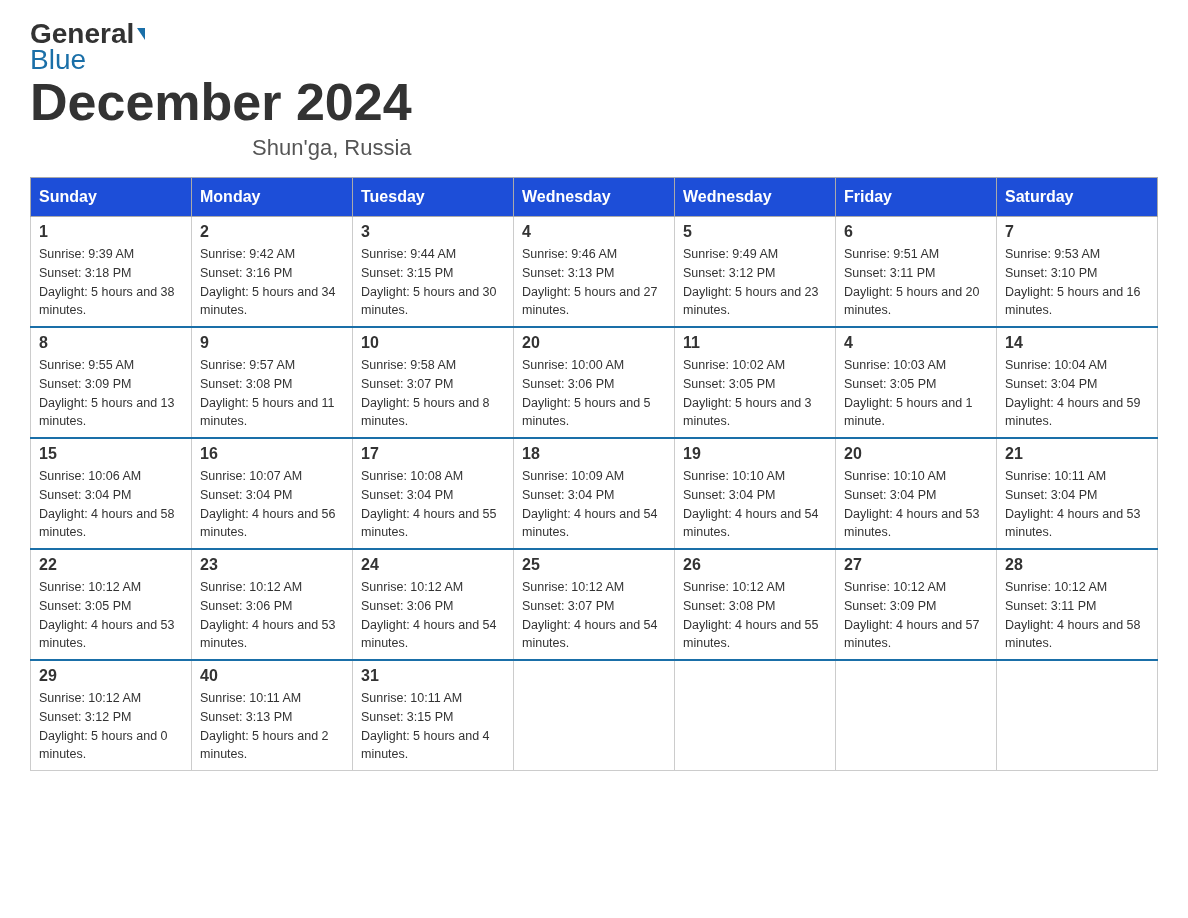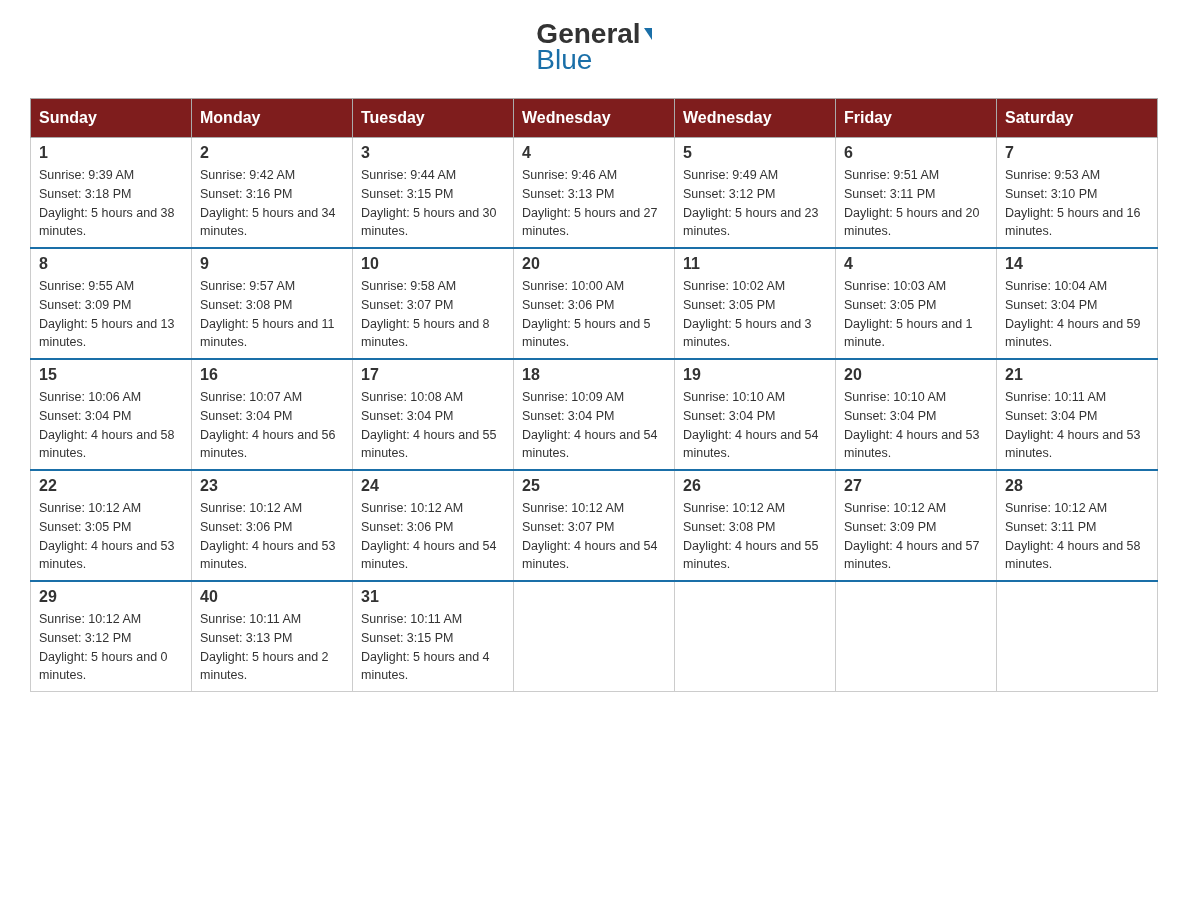--- a/index.html
+++ b/index.html
@@ -6,22 +6,22 @@
     body {
       font-family: Arial, sans-serif;
       background: #fff;
       width: 1188px;
       min-height: 918px;
       padding: 20px 30px;
     }
     .header {
       display: flex;
       justify-content: space-between;
-      align-items: center;
-      margin-bottom: 24px;
+      align-items: flex-start;
+      margin-bottom: 16px;
       flex-direction: column;
     }
     .logo {
       display: flex;
       flex-direction: column;
       align-items: flex-start;
     }
     .logo-general {
       font-size: 28px;
       font-weight: bold;
@@ -51,21 +51,21 @@
       font-size: 22px;
       color: #555;
       margin-top: 4px;
     }
     .calendar {
       width: 100%;
       border-collapse: collapse;
       border: 1px solid #aaa;
     }
     .calendar th {
-      background-color: #7f1d1d;
+      background-color: #1d4ed8;
       color: #fff;
       font-size: 16px;
       font-weight: bold;
       padding: 10px 8px;
       text-align: left;
       border: 1px solid #aaa;
     }
     .calendar td {
       border: 1px solid #ccc;
       vertical-align: top;
@@ -91,20 +91,24 @@
       border-top: 2px solid #1a6fa8;
     }
   </style>
 </head>
 <body>
 
 <div class="header">
   <div class="logo">
     <div class="logo-general">General<span style="display:inline-block;width:0;height:0;border-left:8px solid transparent;border-right:0px solid transparent;border-bottom:0;border-top:12px solid #1a6fa8;margin-left:3px;vertical-align:middle;position:relative;top:-2px;"></span></div>
     <div class="logo-blue">Blue</div>
+  </div>
+  <div class="title-block">
+    <div class="month-title">December 2024</div>
+    <div class="location">Shun'ga, Russia</div>
   </div>
 </div>
 
 <table class="calendar">
   <thead>
     <tr>
       <th>Sunday</th>
       <th>Monday</th>
       <th>Tuesday</th>
       <th>Wednesday</th>

